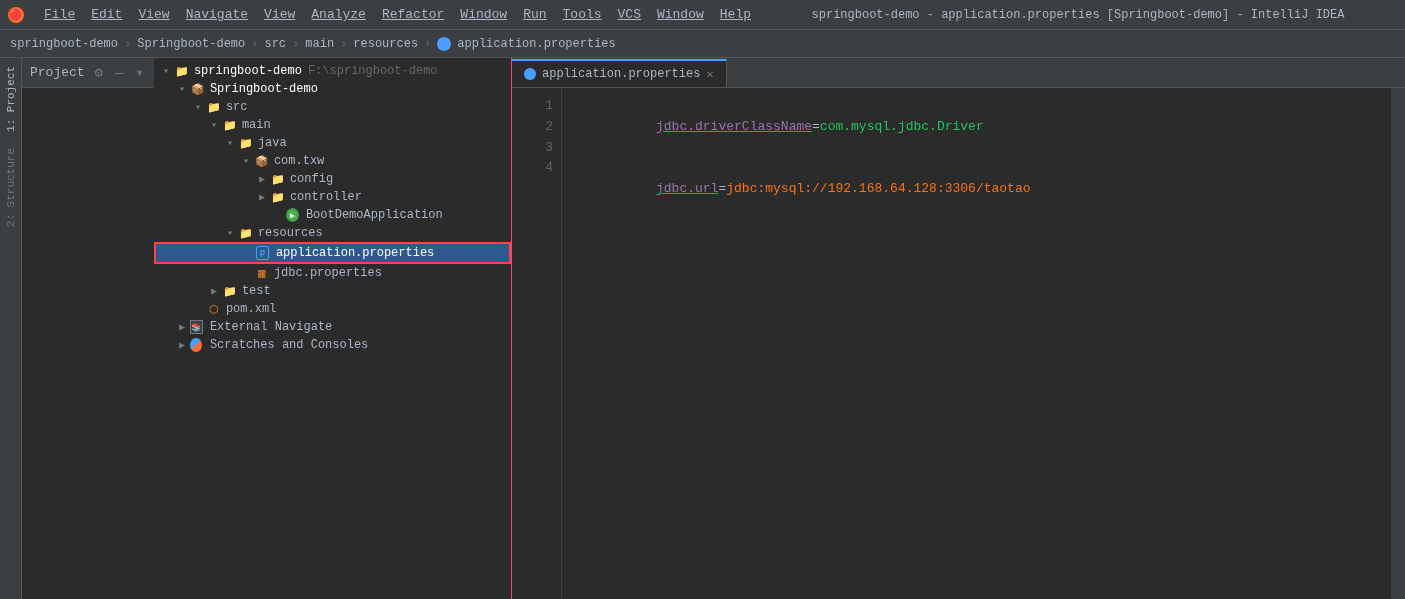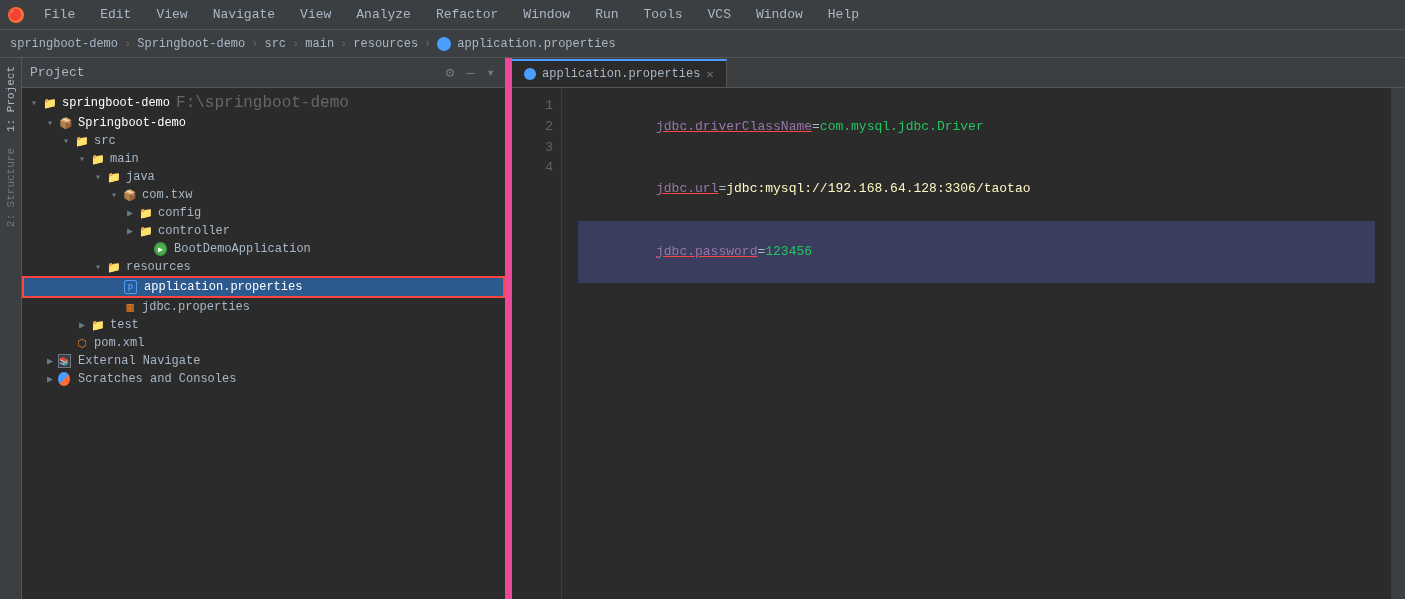--- a/index.html
+++ b/index.html
@@ -34,21 +34,22 @@
       border-radius: 50%;
       display: flex;
       align-items: center;
       justify-content: center;
       font-size: 10px;
       color: white;
       font-weight: bold;
     }
     .menu-items {
       display: flex;
-      gap: 9px;
+      gap: 0;
+      text-decoration: underline;
     }
     .menu-item {
       padding: 3px 8px;
       color: #a9b7c6;
       cursor: pointer;
       border-radius: 3px;
       font-size: 13px;
     }
     .title-text {
       color: #a9b7c6;
@@ -90,23 +91,23 @@
     
     .main-layout {
       display: flex;
       height: calc(599px - 30px - 28px);
     }
 
     
     .project-panel {
       width: 490px;
       background: #2b2b2b;
-      border-right: 7px solid #ec4899;
-      display: flex;
-      flex-direction: column;
+      border-right: 1px solid #ec4899;
+      display: flex;
+      flex-direction: row;
     }
 
     .panel-header {
       background: #3c3f41;
       height: 30px;
       display: flex;
       align-items: center;
       padding: 0 8px;
       border-bottom: 1px solid #555;
       gap: 8px;
@@ -163,21 +164,21 @@
     .folder-icon { color: #c0a46b; }
     .folder-icon-blue { color: #6caeff; }
     .file-icon-xml { color: #e67e22; }
     .tree-label {
       font-size: 12px;
       color: #a9b7c6;
     }
     .tree-label.highlight { color: #ffffff; }
     .tree-path {
       color: #666;
-      font-size: 16px;
+      font-size: 12px;
       margin-left: 6px;
     }
 
     
     .scratches-icon {
       width: 14px;
       height: 14px;
       background: linear-gradient(135deg, #4a9eff 50%, #ff6b35 50%);
       border-radius: 50%;
       display: inline-block;
@@ -260,21 +261,21 @@
       min-height: 21px;
     }
     .code-line.line-selected {
       background: #3a3d5e;
     }
 
     
     .prop-key { color: #9876aa; text-decoration: underline; text-decoration-color: #ff4444; }
     .prop-eq { color: #a9b7c6; }
     .prop-val { color: #22c55e; }
-    .prop-val-blue { color: #fef9c3; }
+    .prop-val-blue { color: #f97316; }
 
     
     .scrollbar-area {
       width: 14px;
       background: #3c3f41;
     }
 
     
     .vertical-tabs {
       width: 22px;
@@ -348,20 +349,21 @@
       <span class="menu-item">Analyze</span>
       <span class="menu-item">Refactor</span>
       <span class="menu-item">Window</span>
       <span class="menu-item">Run</span>
       <span class="menu-item">Tools</span>
       <span class="menu-item">VCS</span>
       <span class="menu-item">Window</span>
       <span class="menu-item">Help</span>
     </div>
   </div>
+  <span class="title-text">springboot-demo - application.properties [Springboot-demo] - IntelliJ IDEA</span>
 </div>
 
 <div class="breadcrumb-bar">
   <span class="breadcrumb-item">springboot-demo</span>
   <span class="breadcrumb-sep">›</span>
   <span class="breadcrumb-item">Springboot-demo</span>
   <span class="breadcrumb-sep">›</span>
   <span class="breadcrumb-item">src</span>
   <span class="breadcrumb-sep">›</span>
   <span class="breadcrumb-item">main</span>
@@ -534,23 +536,20 @@
 
         <div class="code-line">
           <span class="prop-key">jdbc.driverClassName</span><span class="prop-eq">=</span><span class="prop-val">com.mysql.jdbc.Driver</span>
         </div>
 
         <div class="code-line">
           <span class="prop-key">jdbc.url</span><span class="prop-eq">=</span><span class="prop-val-blue">jdbc:mysql://192.168.64.128:3306/taotao</span>
         </div>
 
 
-        <div class="code-line line-selected">
-          <span class="prop-key">jdbc.password</span><span class="prop-eq">=</span><span class="prop-val">123456</span>
-        </div>
 
       </div>
       <div class="scrollbar-area"></div>
     </div>
 
   </div>
 
 </div>
 
 </body></html>

